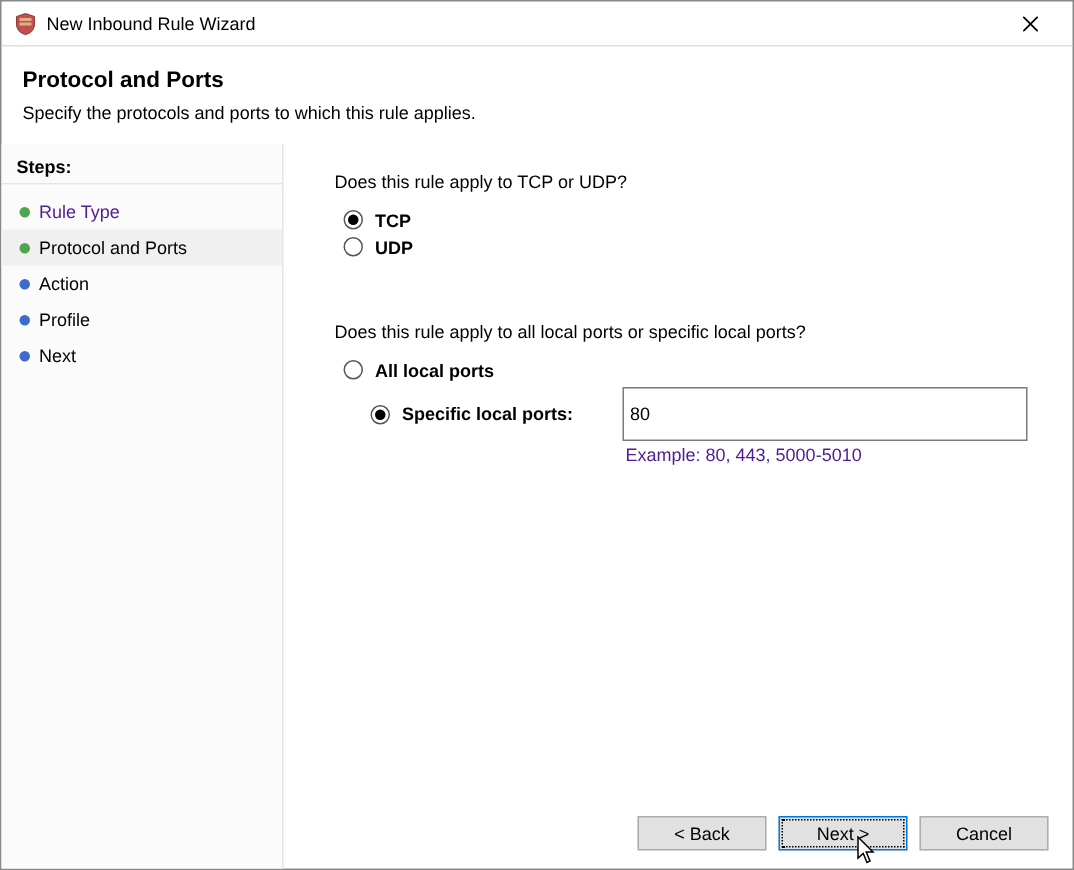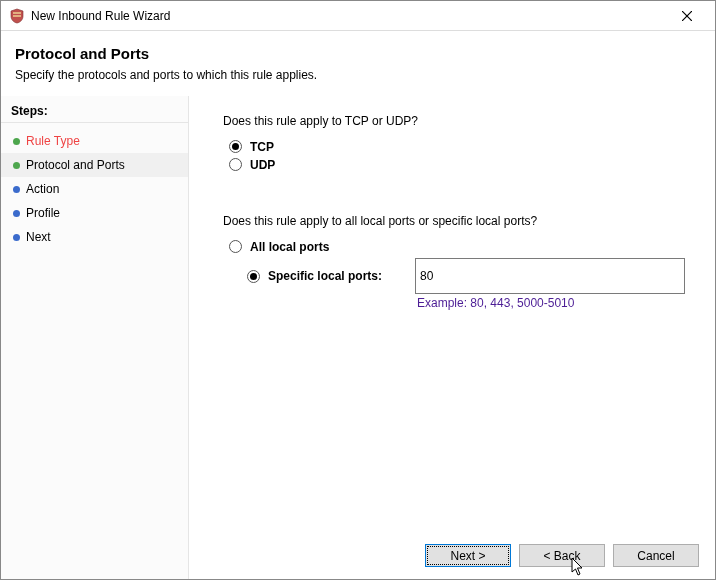--- a/index.html
+++ b/index.html
@@ -87,21 +87,21 @@
     background: #f0f0f0;
   }
   .bullet {
     width: 7px; height: 7px;
     border-radius: 50%;
     display: inline-block;
     flex-shrink: 0;
   }
   .bullet.done { background: #4da64d; }
   .bullet.pending { background: #3b6bcc; }
-  .step-link { color: #ef4444; }
+  .step-link { color: #4c1d95; }
   .step-current-label { color: #000; }
   .content {
     flex: 1;
     padding: 18px 30px 10px 34px;
     position: relative;
   }
   .question {
     margin-bottom: 12px;
     font-size: 12px;
   }
@@ -270,22 +270,22 @@
           <div class="ports-label-cell">
             <span class="radio selected"></span>
             <span class="radio-label">Specific local ports:</span>
           </div>
           <input class="ports-input" type="text" value="80" style="">
         </div>
         <div class="example">Example: 80, 443, 5000-5010</div>
       </div>
 
       <div class="button-row">
+        <button class="btn">&lt; Back</button>
         <button class="btn focused">Next &gt;</button>
-        <button class="btn">&lt; Back</button>
         <button class="btn">Cancel</button>
       </div>
 
       <svg class="cursor-arrow" width="16" height="20" viewBox="0 0 16 20">
         <path d="M1 1 L1 15 L4.5 12 L7 18 L9 17 L6.5 11 L11 11 Z" fill="#fff" stroke="#000" stroke-width="1"></path>
       </svg>
 
     </div>
   </div>
 </div>

